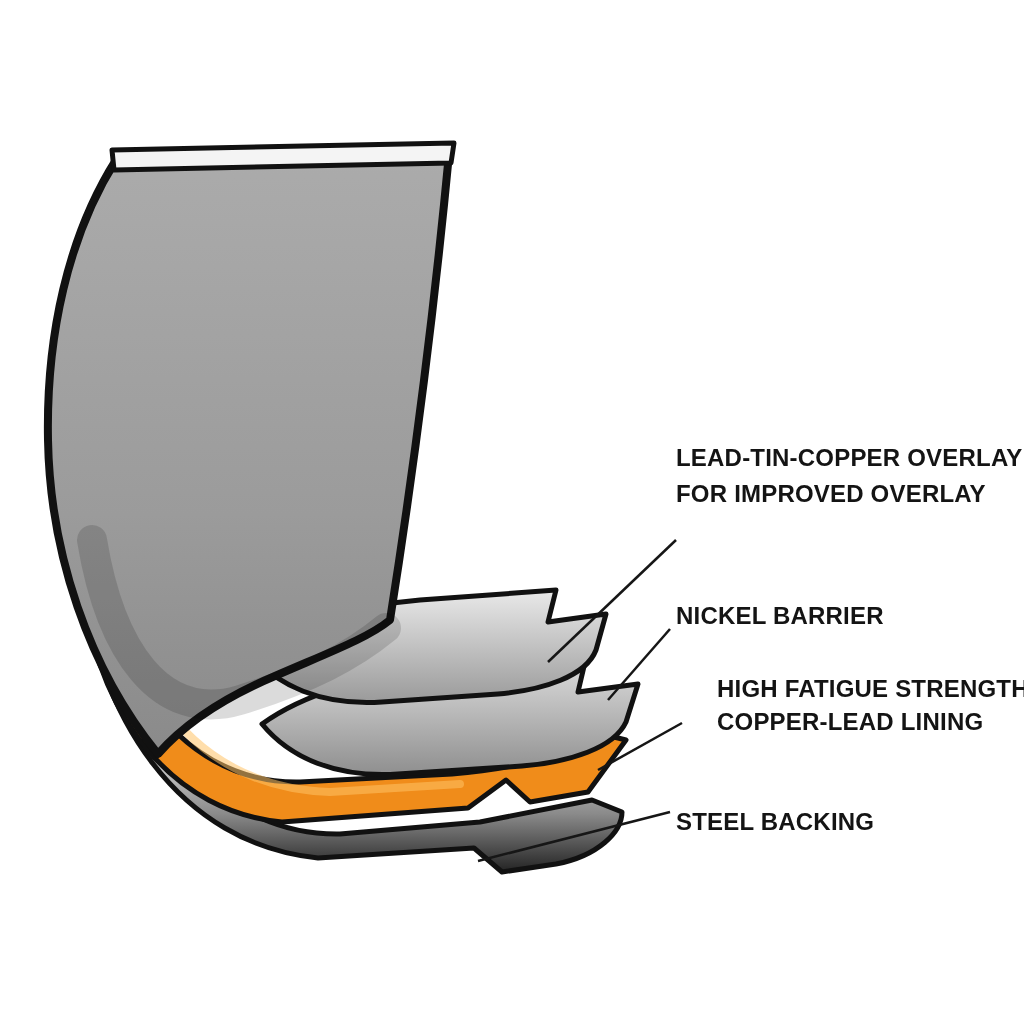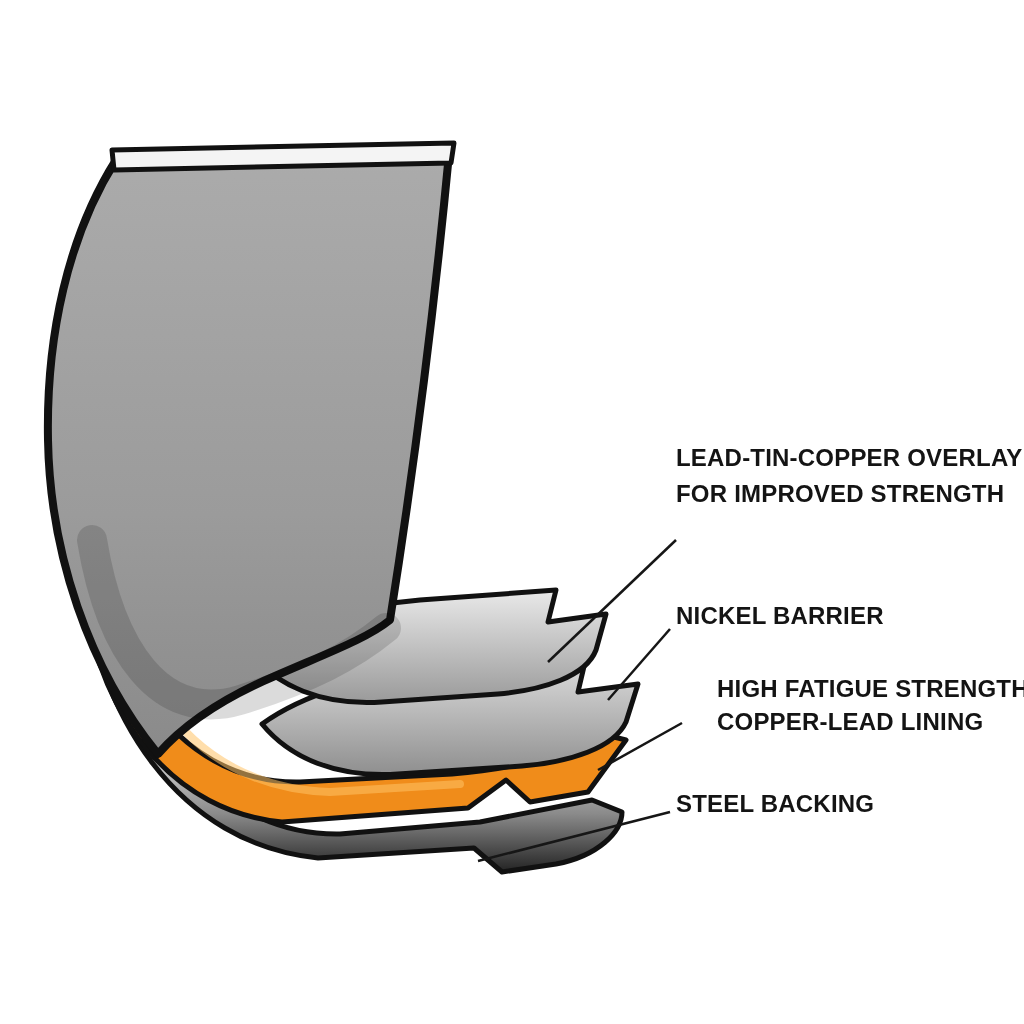--- a/index.html
+++ b/index.html
@@ -125,29 +125,29 @@
     <path d="M 112 150 L 454 143 L 451 163 L 114 170 Z" fill="#f4f4f4" stroke="#111111" stroke-width="5" stroke-linejoin="round"></path>
 
     <line x1="676" y1="540" x2="548" y2="662" stroke="#161616" stroke-width="2.5"></line>
     <line x1="670" y1="629" x2="608" y2="700" stroke="#161616" stroke-width="2.5"></line>
     <line x1="682" y1="723" x2="598" y2="770" stroke="#161616" stroke-width="2.5"></line>
     <line x1="670" y1="812" x2="478" y2="861" stroke="#161616" stroke-width="2.5"></line>
   </svg>
 
   <div class="callout" style="left:676px; top:440px;">
     <span class="line">LEAD-TIN-COPPER OVERLAY</span>
-    <span class="line">FOR IMPROVED STRENGTH</span>
+    <span class="line">FOR IMPROVED OVERLAY</span>
   </div>
 
   <div class="callout" style="left:676px; top:598px;text-align:center;">
     <span class="line">NICKEL BARRIER</span>
   </div>
 
   <div class="callout two-line" style="left:688px; top:672px;">
     <span class="line">HIGH FATIGUE STRENGTH</span>
     <span class="line">COPPER-LEAD LINING</span>
   </div>
 
-  <div class="callout" style="left:676px; top:786px;">
+  <div class="callout" style="left:676px; top:804px;">
     <span class="line">STEEL BACKING</span>
   </div>
 
 </div>
 
 </body></html>

